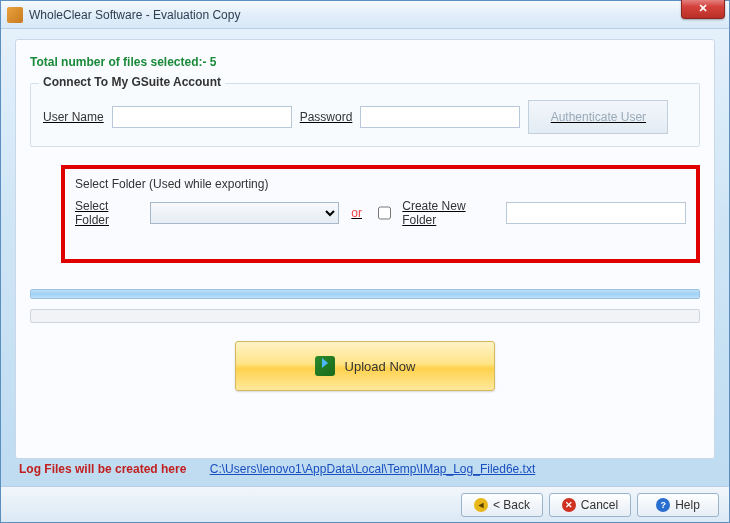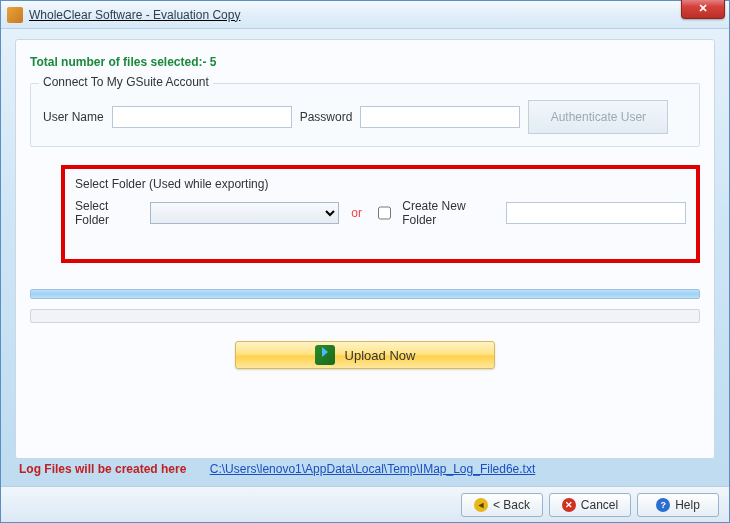--- a/index.html
+++ b/index.html
@@ -20,21 +20,20 @@
     border: 1px solid #5a8fc0;
   }
   .titlebar {
     height: 28px;
     background: linear-gradient(to bottom, #f5faff 0%, #e2eef9 50%, #d7e9f7 100%);
     border-bottom: 1px solid #b8cfe5;
     display: flex;
     align-items: center;
     padding: 0 6px;
     position: relative;
-    text-decoration: underline;
   }
   .app-icon {
     width: 16px; height: 16px;
     background: linear-gradient(135deg,#e8a23c,#c97a1f);
     border-radius: 2px;
     margin-right: 6px;
   }
   .title-text { color: #2c3e50; font-size: 12px; }
   .close-btn {
     position: absolute;
@@ -71,22 +70,23 @@
     position: relative;
     background: #f8fbfe;
   }
   .groupbox .legend {
     position: absolute;
     top: -9px; left: 8px;
     background: #f8fbfe;
     padding: 0 4px;
     font-size: 12px;
     color: #333;
-  }
-  .row { display: flex; align-items: center; gap: 8px; margin-top: 6px; }
+    font-weight: bold;
+  }
+  .row { display: flex; align-items: center; gap: 8px; margin-top: 6px; text-decoration: underline; }
   .lbl { font-size: 12px; color: #333; }
   input[type=text], input[type=password] {
     height: 22px;
     border: 1px solid #b8c8d8;
     background: #fff;
     padding: 2px 4px;
     font-size: 12px;
   }
   .auth-btn {
     height: 34px;
@@ -137,21 +137,21 @@
     background: #f1f3f6;
     border: 1px solid #cfd6dd;
     border-radius: 2px;
   }
   .upload-btn {
     margin: 18px auto 0 auto;
     display: flex;
     align-items: center;
     justify-content: center;
     width: 260px;
-    height: 28px;
+    height: 50px;
     border: 1px solid #d5b95a;
     border-radius: 3px;
     background: linear-gradient(to bottom,#fff3c7 0%, #ffe487 45%, #ffd24d 55%, #ffe89d 100%);
     font-size: 13px;
     color: #333;
     gap: 10px;
     box-shadow: 0 1px 2px rgba(0,0,0,0.15);
   }
   .upload-icon {
     width: 20px; height: 20px;

